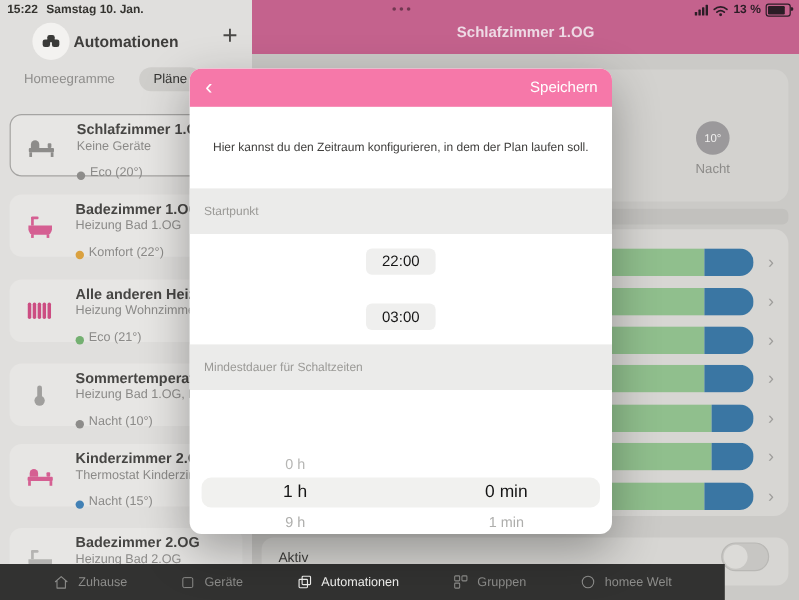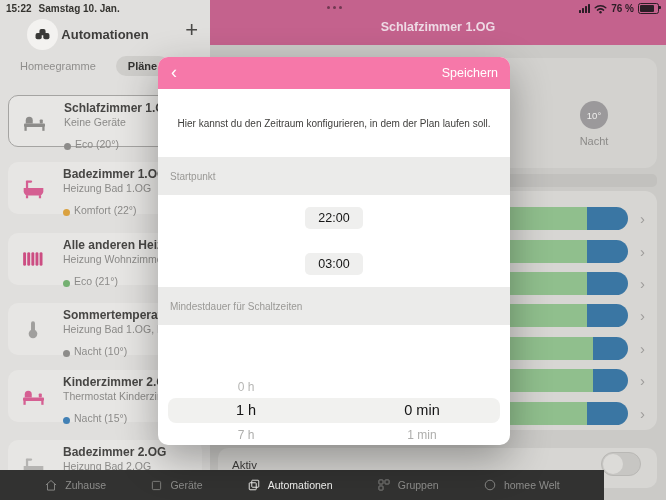--- a/index.html
+++ b/index.html
@@ -8,21 +8,21 @@
   
   .sidebar{position:absolute;left:0;top:0;width:210px;height:500px;background:#e0dfdd;}
   .status-left{position:absolute;left:6px;top:3px;font-size:10px;font-weight:700;color:#34332f;white-space:nowrap;}
   .status-left span{margin-right:7px;}
   .logo{position:absolute;left:27px;top:19px;width:31px;height:31px;border-radius:50%;background:#f3f2f0;
         display:flex;align-items:center;justify-content:center;color:#3a3a38;}
   .side-title{position:absolute;top:27px;left:0;width:210px;text-align:center;font-size:13px;font-weight:700;color:#3e3d3b;}
   .add-btn{position:absolute;top:17px;right:12px;font-size:22px;font-weight:300;color:#4a4947;cursor:pointer;}
   .tabs{position:absolute;top:54px;left:20px;display:flex;align-items:center;gap:20px;height:24px;}
   .tab{font-size:11px;color:#8f8e8c;}
-  .tab.pill{background:#cfcecb;color:#343432;font-weight:700;padding:4px 12px;border-radius:13px;}
+  .tab.pill{background:#cfcecb;color:#343432;font-weight:400;padding:4px 12px;border-radius:13px;}
   .side-item{position:absolute;left:8px;width:194px;height:52px;border-radius:10px;background:#e7e6e4;box-sizing:border-box;}
   .side-item.selected{border:1.5px solid #a5a4a2;}
   .si-icon{position:absolute;left:11px;top:12px;width:28px;height:28px;display:flex;align-items:center;justify-content:center;}
   .si-title{position:absolute;left:55px;top:5px;font-size:12px;font-weight:700;color:#474644;white-space:nowrap;}
   .si-sub{position:absolute;left:55px;top:20px;font-size:10.5px;color:#8b8a88;white-space:nowrap;}
   .si-status{position:absolute;left:55px;top:42px;display:flex;align-items:flex-end;gap:4px;font-size:10.5px;color:#8b8a88;white-space:nowrap;}
   .si-dot{width:7px;height:7px;border-radius:50%;flex:0 0 auto;}
   
   .main-header{position:absolute;left:210px;top:0;width:456px;height:45px;background:#c4628d;}
   .main-title{position:absolute;left:0;top:20px;width:100%;text-align:center;font-size:12.5px;font-weight:700;color:#eedae5;}
@@ -206,21 +206,21 @@
           <i style="height:3px"></i>
           <i style="height:5px"></i>
           <i style="height:7px"></i>
           <i style="height:9px"></i>
         </span>
       <svg class="wifi" width="13" height="10" viewBox="0 0 16 12">
           <path d="M1.5 4.5a10 10 0 0 1 13 0" fill="none" stroke="#2b1d26" stroke-width="1.8" stroke-linecap="round"></path>
           <path d="M4.2 7.4a6 6 0 0 1 7.6 0" fill="none" stroke="#2b1d26" stroke-width="1.8" stroke-linecap="round"></path>
           <circle cx="8" cy="10" r="1.5" fill="#2b1d26"></circle>
         </svg>
-      <span>76 %</span>
+      <span>13 %</span>
       <span class="batt">
           <i></i>
         </span>
     </div>
   </header>
   <div class="mt-dots">
       <i></i>
       <i></i>
       <i></i>
     </div>
@@ -347,21 +347,21 @@
     </div>
     <div class="valrow">
       <span class="chip">03:00</span>
     </div>
     <div class="secbar">Mindestdauer für Schaltzeiten</div>
     <div class="picker">
       <div class="hl"></div>
       <div class="pcol hours">
         <span class="prow pr0">0 h</span>
         <span class="prow prS">1 h</span>
-        <span class="prow pr1">7 h</span>
+        <span class="prow pr1">9 h</span>
         <span class="prow pr2">3 h</span>
 
       </div>
       <div class="pcol mins">
         <span class="prow prS">0 min</span>
         <span class="prow pr1">1 min</span>
         <span class="prow pr2">2 min</span>
 
       </div>
     </div>

